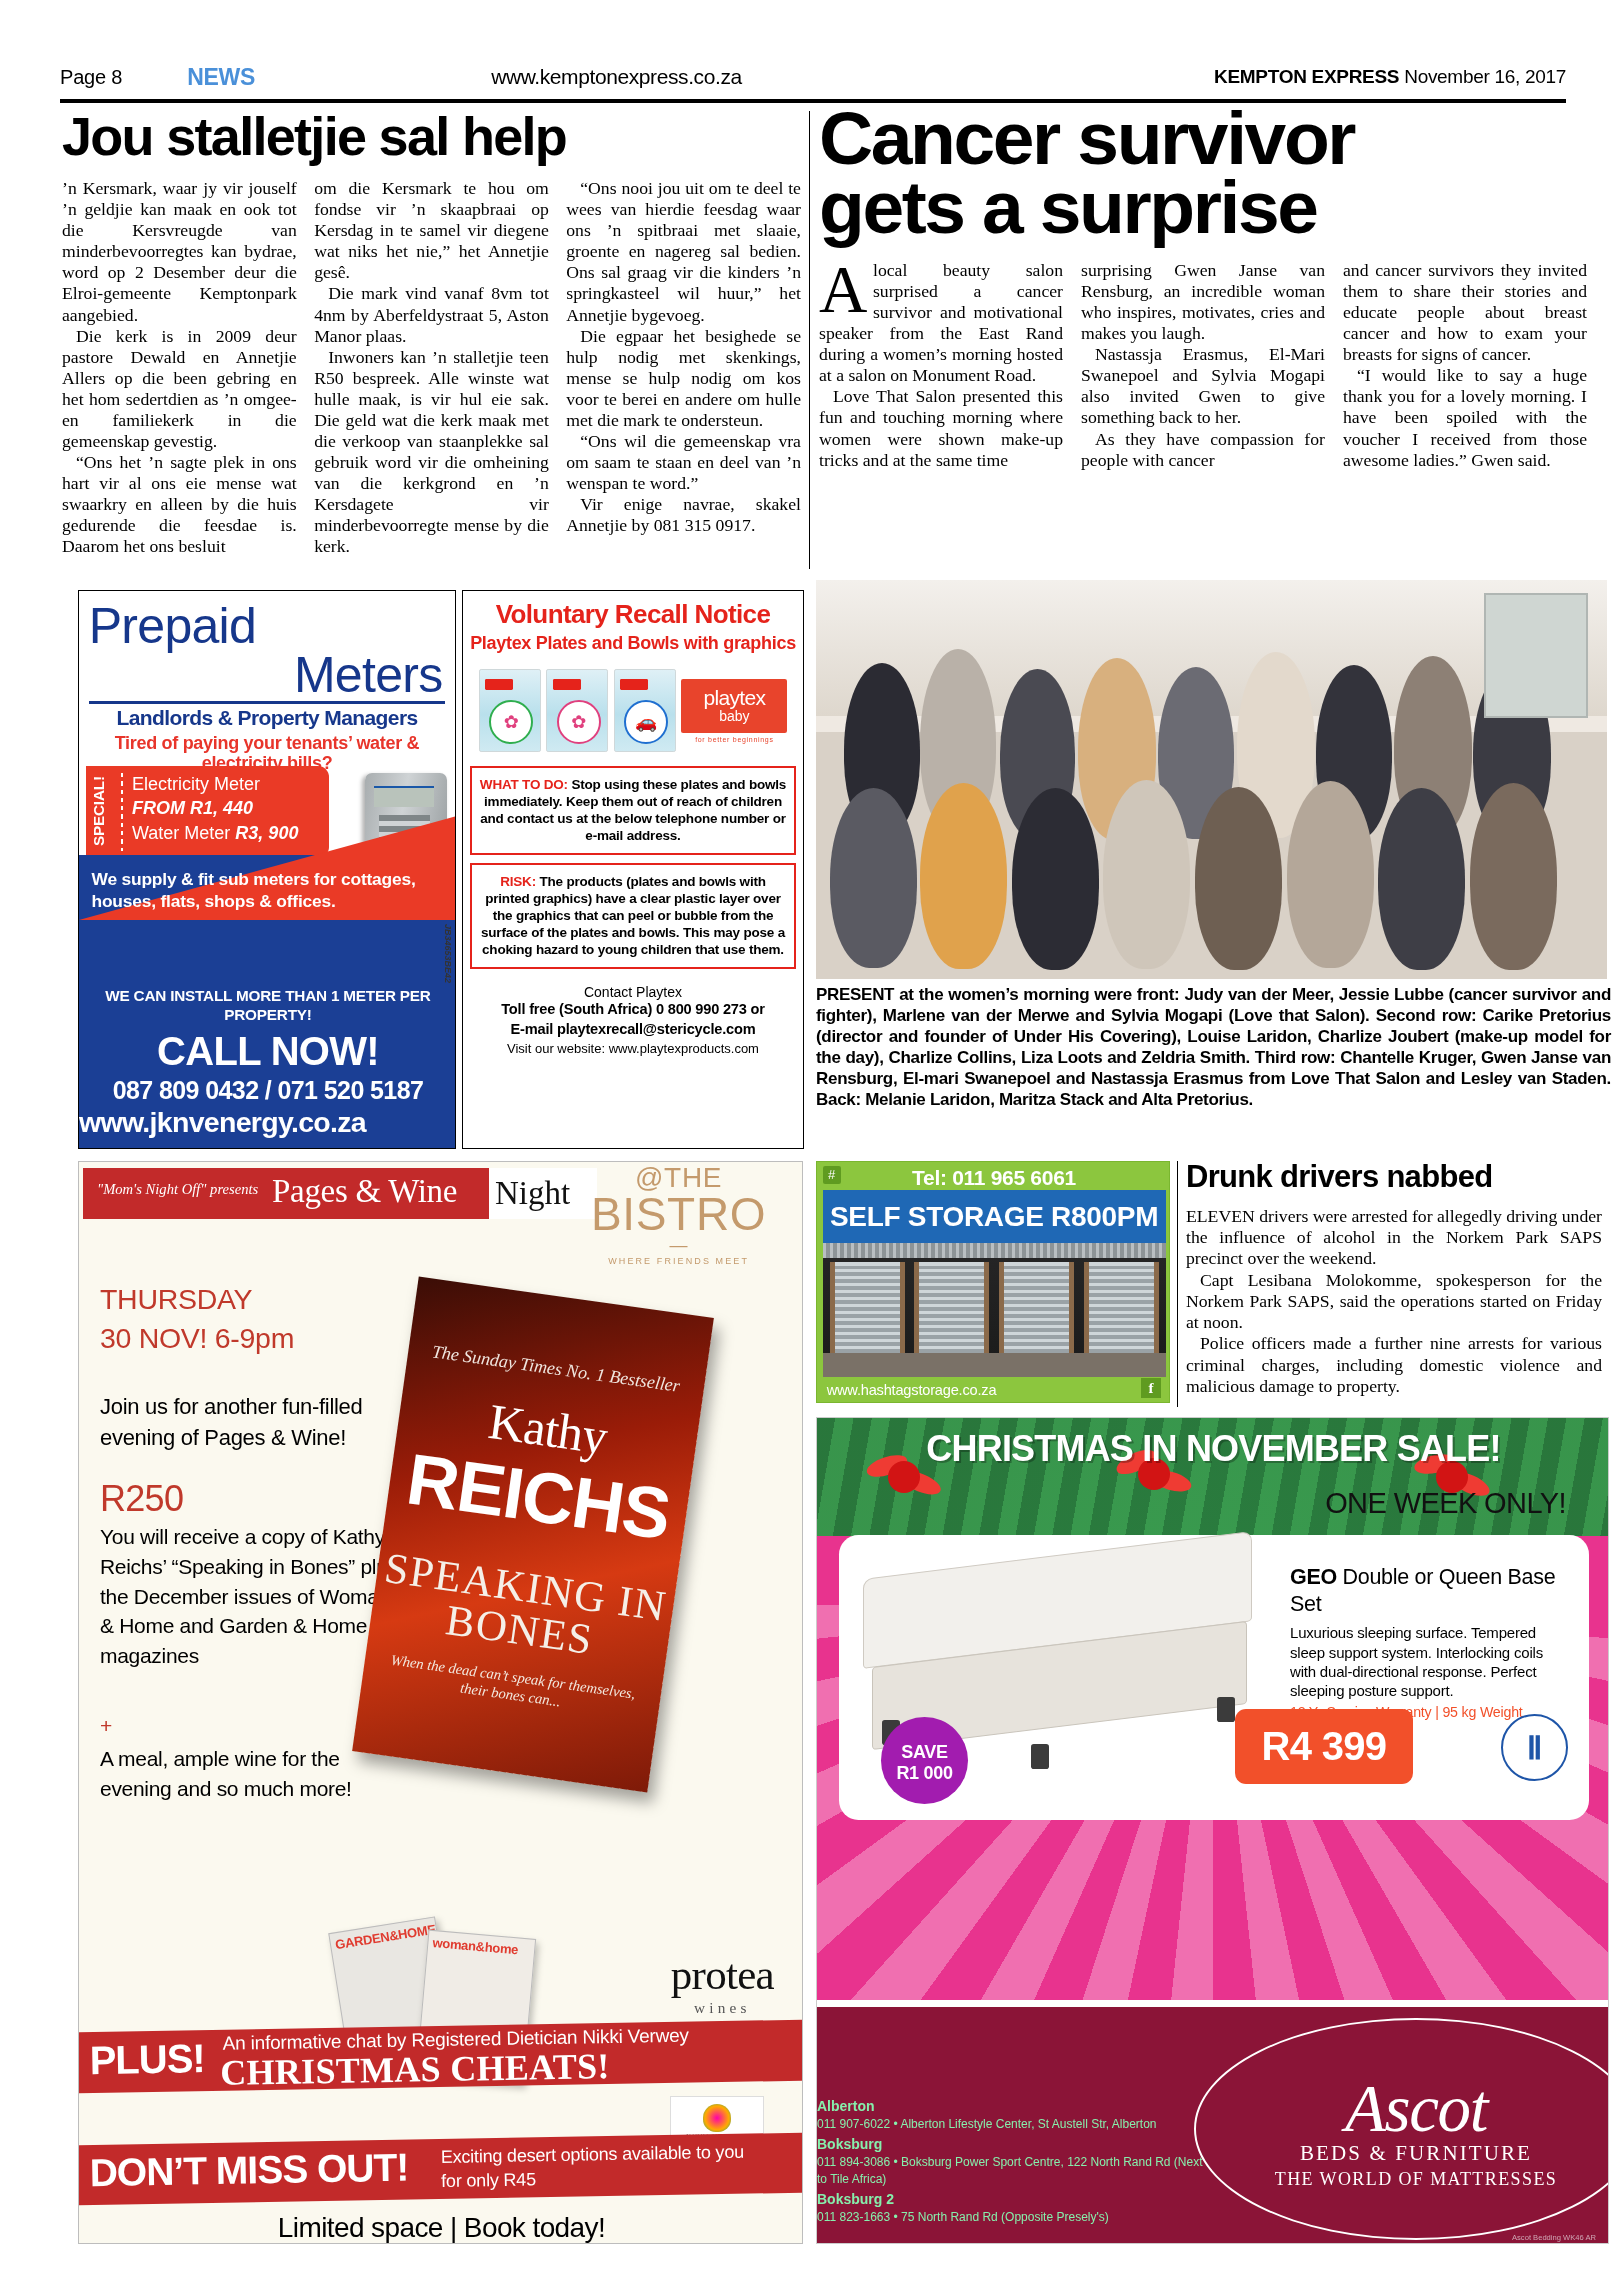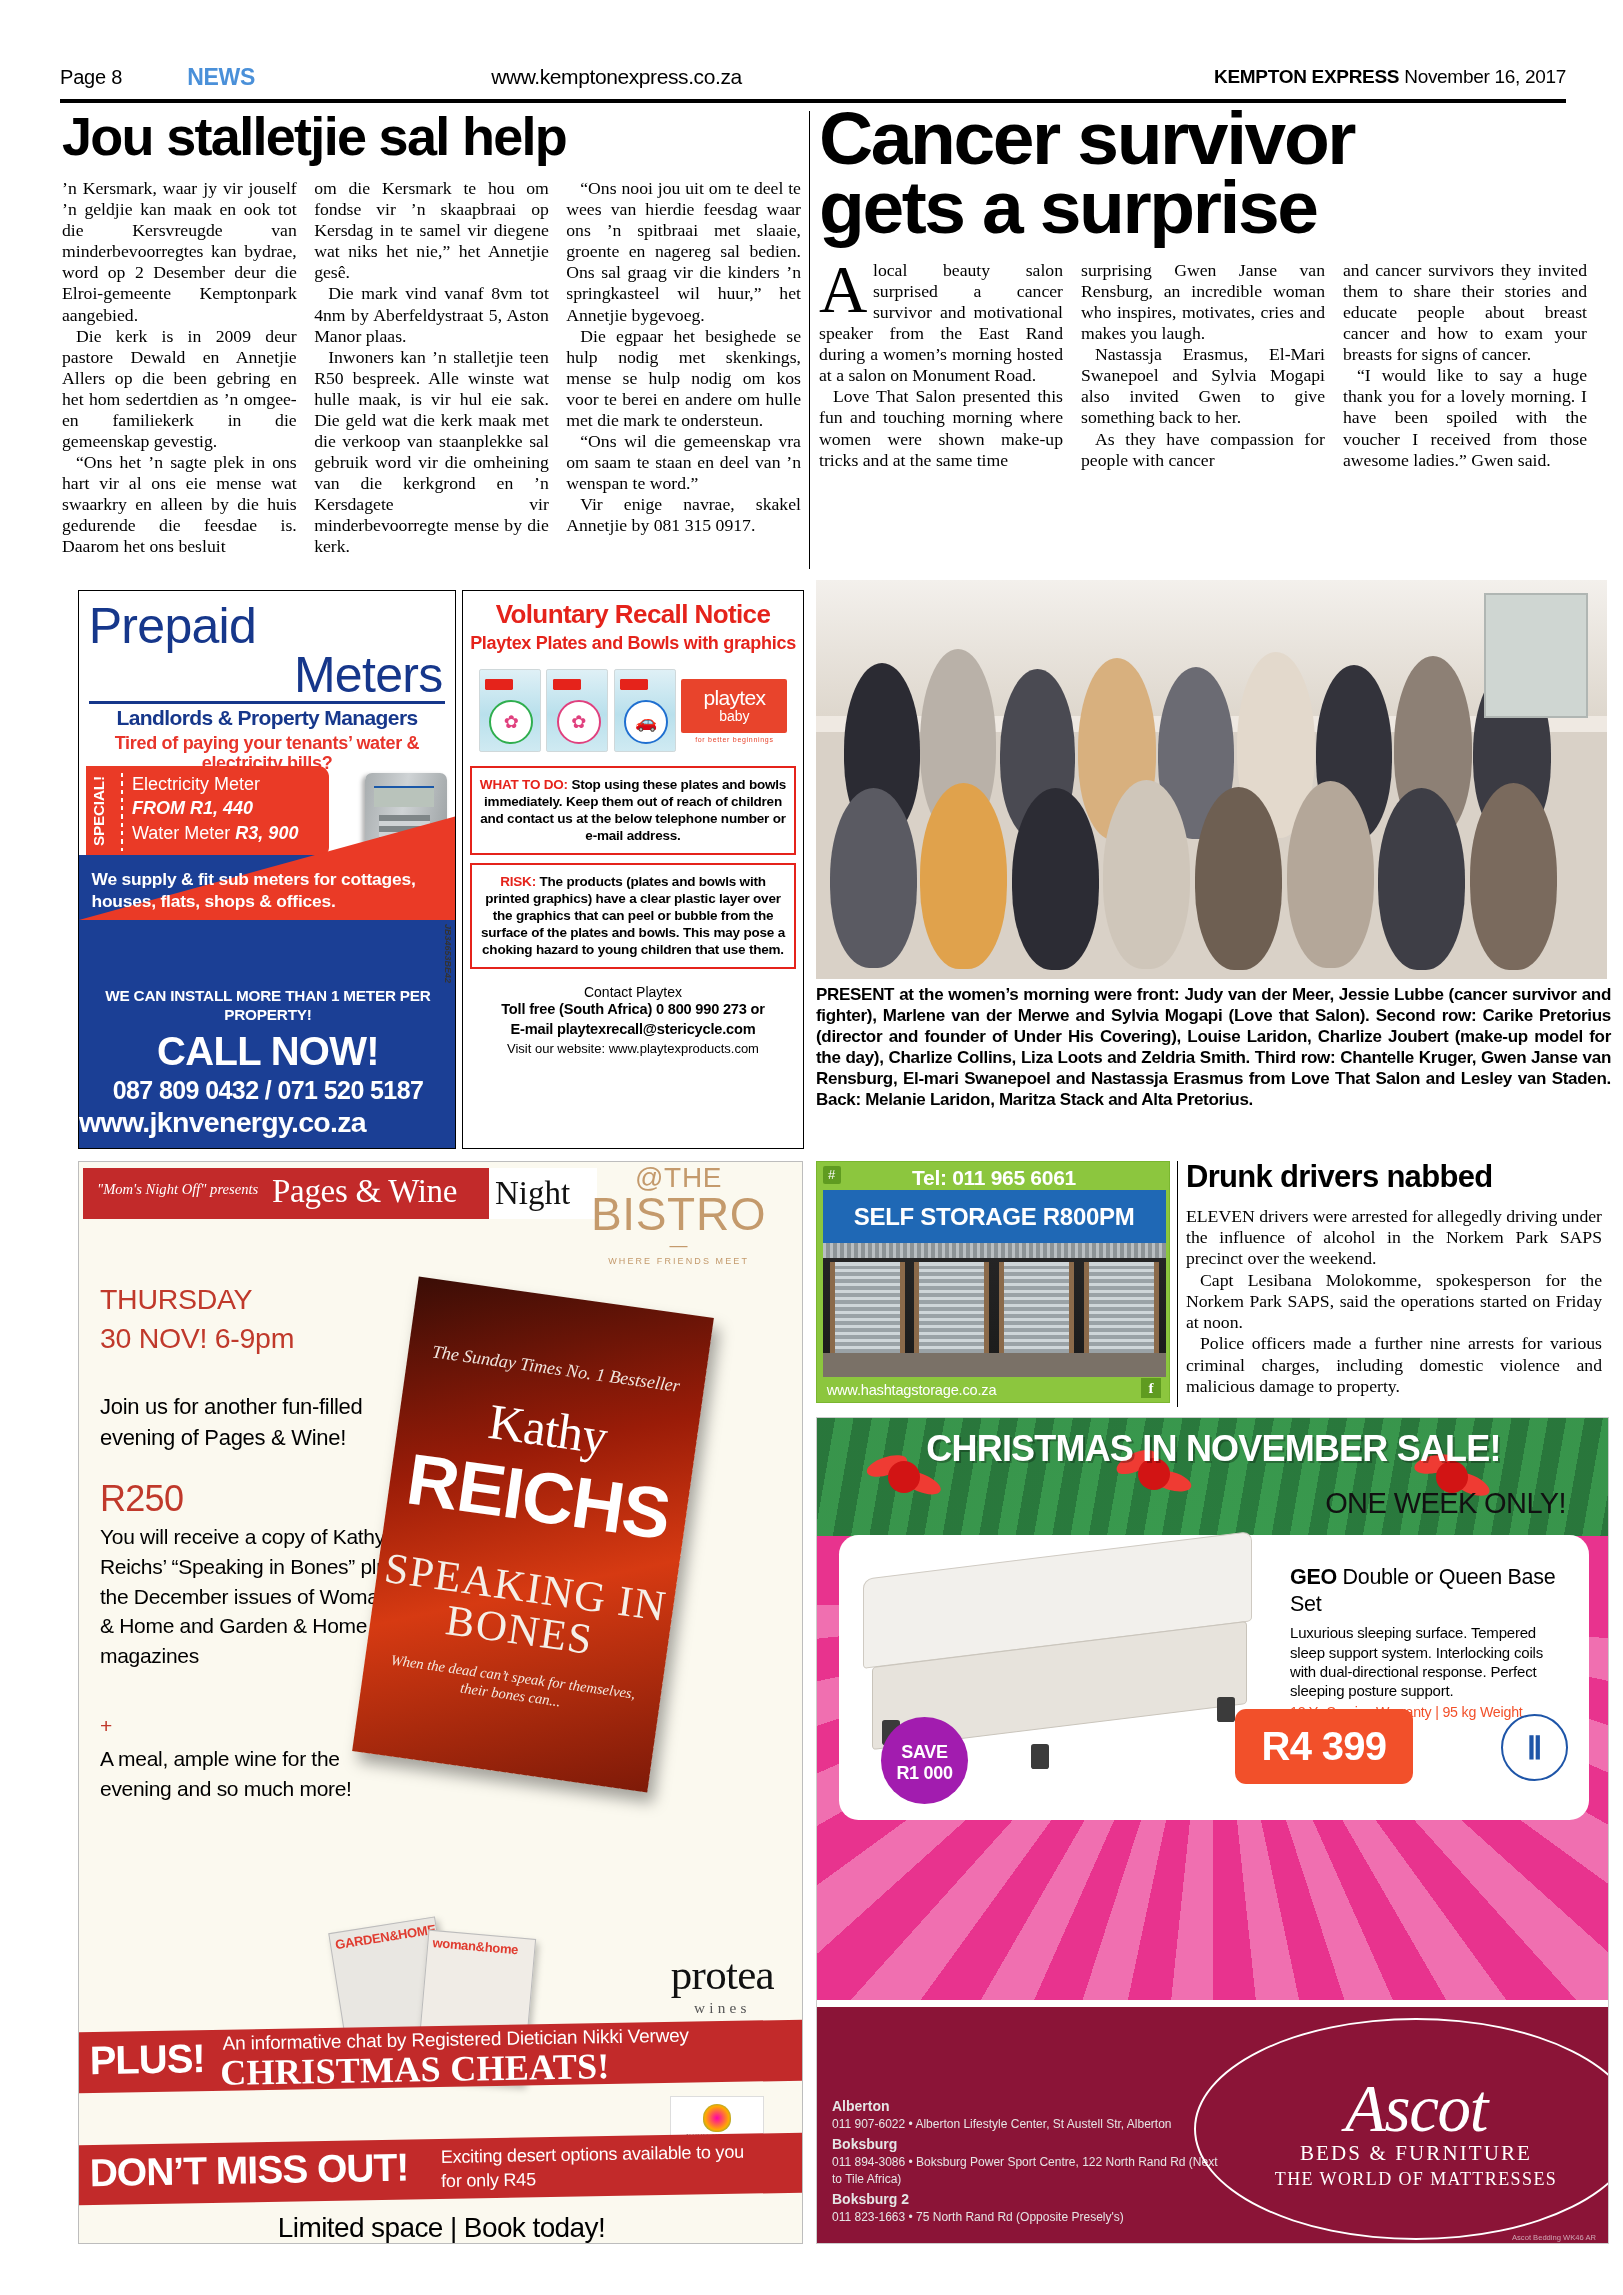--- a/index.html
+++ b/index.html
@@ -220,21 +220,21 @@
                 background:#8cc63e; overflow:hidden; border:0.7px solid #7ab62f; }
   .ss-tel { position:absolute; left:0; top:4.2px; width:354px; text-align:center; color:#fff;
             font-family:"Liberation Sans", sans-serif; font-weight:bold; font-size:21px; letter-spacing:-0.3px;}
   .ss-hash{ position:absolute; left:5.6px; top:4.2px; width:18px; height:18px; background:#5f9b20;
             color:#fff; font-family:"Liberation Sans", sans-serif; font-size:13px; text-align:center;
             line-height:18px; border-radius:2.1px;}
   .ss-photo{ position:absolute; left:5.6px; top:28px; width:343px; height:187px; overflow:hidden;
              background:linear-gradient(#2b2b2b,#1a1a1a); }
   .ss-sign { position:absolute; left:0; top:0; width:343px; height:53px; background:#1f68b5; }
   .ss-sign span { display:block; text-align:center; color:#fff; font-family:"Liberation Sans", sans-serif;
-                  font-weight:bold; font-size:24px; line-height:53px; letter-spacing:-0.3px; }
+                  font-weight:bold; font-size:28px; line-height:53px; letter-spacing:-0.3px; }
   .ss-eave { position:absolute; left:0; top:53px; width:343px; height:15.3px;
              background:repeating-linear-gradient(90deg,#b9bfc2 0 3.5px,#8d9497 3.5px 7px); }
   .ss-doors{ position:absolute; left:0; top:72px; width:343px; height:92px; display:flex; gap:9.7px;
              padding:0 7px; }
   .ss-door { flex:1; background:repeating-linear-gradient(#cfd6d9 0 3.5px,#9aa2a6 3.5px 7px);
              border-left:5.6px solid #8b6a4a; border-right:5.6px solid #8b6a4a; }
   .ss-floor{ position:absolute; left:0; bottom:0; width:343px; height:23.6px; background:#7a7167; }
   .ss-web { position:absolute; left:9.7px; bottom:4.2px; color:#fff; font-family:"Liberation Sans", sans-serif;
             font-size:14.6px; letter-spacing:-0.2px;}
   .ss-fb  { position:absolute; right:8.3px; bottom:4.2px; width:19.4px; height:19.4px; background:#5f9b20;
@@ -292,21 +292,21 @@
   .xm-seal .ic { font-family:"Liberation Sans", sans-serif; font-weight:bold; font-size:32px; line-height:64px; }
   .xm-bot { position:absolute; left:0; top:589px; width:793px; height:239px; background:#8b1437; }
   .xm-white { position:absolute; left:0; top:0; width:486px; height:76px; background:#fff; }
   .xm-person{ position:absolute; left:4.2px; top:2.8px; width:174px; height:72px;
               background:linear-gradient(120deg,#d9c8b5,#b9a48d); }
   .xm-ra { position:absolute; left:229px; top:9.7px; width:194px; text-align:center; }
   .xm-ra .bk { width:58px; height:23.6px; margin:0 auto; background:#1e55a8; border-radius:2.8px; }
   .xm-ra .nm { font-family:"Liberation Sans", sans-serif; font-weight:bold; font-size:22px;
                color:#e8338e; letter-spacing:-0.4px; margin-top:1.4px; }
   .xm-ra .sl { font-family:"Liberation Sans", sans-serif; font-size:9.7px; color:#7a7a7a; }
-  .xm-branches { position:absolute; left:15px; top:89px; width:389px; color:#e5e5e5;
+  .xm-branches { position:absolute; left:0; top:89px; width:389px; color:#86efac;
                  font-family:"Liberation Sans", sans-serif; font-size:12px; line-height:1.45; }
   .xm-branches .b { font-weight:bold; font-size:14px; }
   .xm-ascot { position:absolute; right:-28px; top:11px; width:444px; height:222px; border-radius:50%;
               border:2.8px solid #fff; color:#fff; text-align:center; }
   .xm-ascot .nm { font-family:"Liberation Serif", serif; font-style:italic; font-size:67px; margin-top:50px;
                   letter-spacing:-1.4px;}
   .xm-ascot .s1 { font-family:"Liberation Serif", serif; font-size:21px; letter-spacing:2.1px; margin-top:-5.6px;}
   .xm-ascot .s2 { font-family:"Liberation Serif", serif; font-size:18px; letter-spacing:1.4px; margin-top:2.8px;}
   .xm-credit { position:absolute; right:14px; bottom:4.2px; color:#cfa6b4;
                font-family:"Liberation Sans", sans-serif; font-size:7.6px; }

